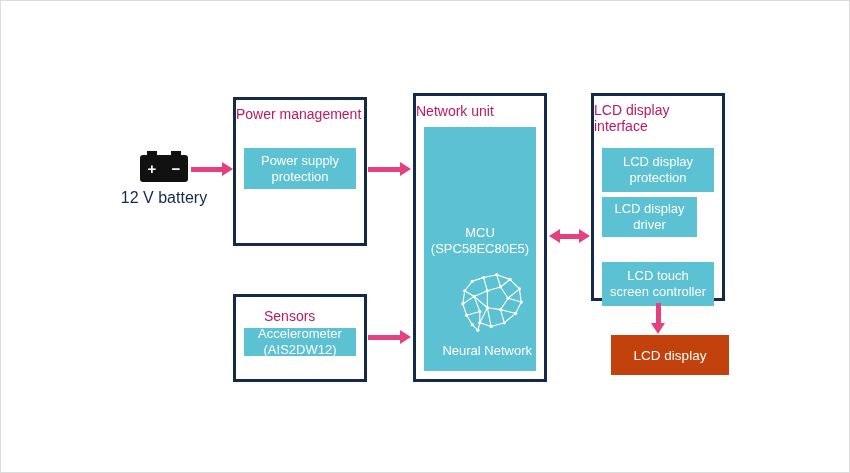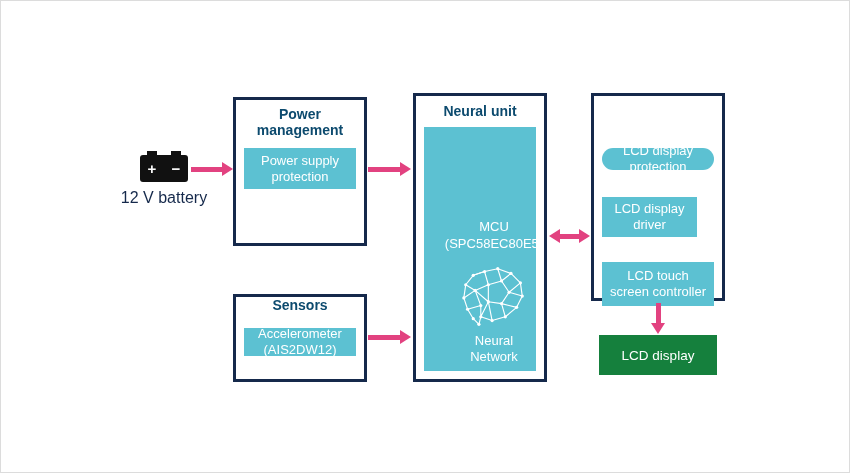--- a/index.html
+++ b/index.html
@@ -7,22 +7,22 @@
     position:relative; width:850px; height:473px;
     background:#ffffff; border:1px solid #dcdcdc; box-sizing:border-box;
     font-family:"Liberation Sans", sans-serif;
     overflow:hidden;
   }
   .outer-box {
     position:absolute; background:#ffffff;
     border:3px solid #15294b; box-sizing:border-box;
   }
   .box-title {
-    position:absolute; left:0; right:0; text-align:center;
-    color:#0c4a6e; font-size:14px; font-weight:700; line-height:1.15;
+    position:absolute; left:0; right:0; 
+    color:#be185d; font-size:14px; font-weight:400; line-height:1.15;
   }
   .teal {
     position:absolute; background:#5cc1d2; color:#ffffff;
     display:flex; align-items:center; justify-content:center; text-align:center;
     font-size:13px; line-height:1.2; padding:2px 4px; box-sizing:border-box;
   }
   .battery-icon { position:absolute; left:139px; top:150px; width:48px; height:32px; }
   .battery-term { position:absolute; top:0; width:10px; height:6px; background:#111111; }
   .battery-body {
     position:absolute; top:4px; left:0; width:48px; height:27px;
@@ -36,29 +36,30 @@
   }
   
   .arrow-h { position:absolute; display:flex; align-items:center; }
   .shaft-h { height:5px; background:#e24280; flex:1; }
   .head-r { width:0; height:0; border-top:7px solid transparent; border-bottom:7px solid transparent; border-left:11px solid #e24280; }
   .head-l { width:0; height:0; border-top:7px solid transparent; border-bottom:7px solid transparent; border-right:11px solid #e24280; }
   .arrow-v { position:absolute; display:flex; flex-direction:column; align-items:center; }
   .shaft-v { width:5px; background:#e24280; flex:1; }
   .head-d { width:0; height:0; border-left:7px solid transparent; border-right:7px solid transparent; border-top:11px solid #e24280; }
   
-  .mcu-block { display:flex; flex-direction:column; align-items:center;padding-left:32px; }
+  .mcu-block { display:flex; flex-direction:column; align-items:flex-end; }
   .mcu-label { margin-top:96px; text-align:center; font-size:13px; line-height:1.25; }
   .brain { margin-top:12px; }
   .nn-label { margin-top:auto; margin-bottom:10px; font-size:13px; }
   
   .dark-box {
-    position:absolute; background:#15803d; color:#ffffff;
+    position:absolute; background:#c2410c; color:#ffffff;
     display:flex; align-items:center; justify-content:center;
     font-size:13.5px;
+    margin-left:12px;
   }
 </style>
 </head>
 <body>
 
 <div class="frame">
 
   <div class="battery-icon">
     <div class="battery-term" style="left:7px;"></div>
     <div class="battery-term" style="right:7px;"></div>
@@ -78,31 +79,31 @@
     <div class="box-title" style="top:6px;">Power management</div>
     <div class="teal" style="left:8px; right:8px; top:48px; height:41px;">Power supply protection</div>
   </div>
 
   <div class="arrow-h" style="left:367px; top:161px; width:43px; height:14px;">
     <div class="shaft-h"></div>
     <div class="head-r"></div>
   </div>
 
   <div class="outer-box" style="left:232px; top:293px; width:134px; height:88px;">
-    <div class="box-title" style="top:0;">Sensors</div>
+    <div class="box-title" style="top:11px;padding-left:28px;">Sensors</div>
     <div class="teal" style="left:8px; right:8px; top:31px; height:28px;">Accelerometer (AIS2DW12)</div>
   </div>
 
   <div class="arrow-h" style="left:367px; top:329px; width:43px; height:14px;">
     <div class="shaft-h"></div>
     <div class="head-r"></div>
   </div>
 
   <div class="outer-box" style="left:412px; top:92px; width:134px; height:289px;">
-    <div class="box-title" style="top:7px;">Neural unit</div>
+    <div class="box-title" style="top:7px;">Network unit</div>
     <div class="teal mcu-block" style="left:8px; right:8px; top:31px; bottom:8px; height:auto;">
       <div class="mcu-label">MCU (SPC58EC80E5)</div>
       <div class="brain">
         <svg width="78" height="66" viewBox="0 0 80 70">
           <g stroke="#ffffff" stroke-width="1.2" fill="none" stroke-linejoin="round">
             <path d="M30 8 L44 5 L58 10 L68 20 L70 34 L64 46 L52 56 L38 60 L26 56 L24 64 L18 58 L12 48 L8 36 L10 22 L18 12 Z"></path>
             <path d="M30 8 L34 22 L20 28 M34 22 L48 18 L44 5 M48 18 L58 10 M48 18 L56 30 L68 20 M56 30 L70 34 M56 30 L48 42 L64 46 M48 42 L52 56 M48 42 L34 40 L38 60 M34 40 L26 56 M34 40 L20 28 L8 36 M20 28 L10 22 M34 22 L34 40 M20 28 L26 44 L12 48 M26 44 L26 56 M18 12 L30 8"></path>
           </g>
           <g fill="#ffffff">
             <circle cx="30" cy="8" r="1.7"></circle>
@@ -134,21 +135,22 @@
     </div>
   </div>
 
   <div class="arrow-h" style="left:548px; top:228px; width:41px; height:14px;">
     <div class="head-l"></div>
     <div class="shaft-h"></div>
     <div class="head-r"></div>
   </div>
 
   <div class="outer-box" style="left:590px; top:92px; width:134px; height:208px;">
-    <div class="teal" style="left:8px; right:8px; top:52px; height:22px;border-radius:14px;">LCD display protection</div>
+    <div class="box-title" style="top:6px;">LCD display interface</div>
+    <div class="teal" style="left:8px; right:8px; top:52px; height:44px;">LCD display protection</div>
     <div class="teal" style="left:8px; right:25px; top:101px; height:40px;">LCD display driver</div>
     <div class="teal" style="left:8px; right:8px; top:166px; height:44px;">LCD touch screen controller</div>
   </div>
 
   <div class="arrow-v" style="left:650px; top:302px; width:14px; height:31px;">
     <div class="shaft-v"></div>
     <div class="head-d"></div>
   </div>
 
   <div class="dark-box" style="left:598px; top:334px; width:118px; height:40px;">LCD display</div>

